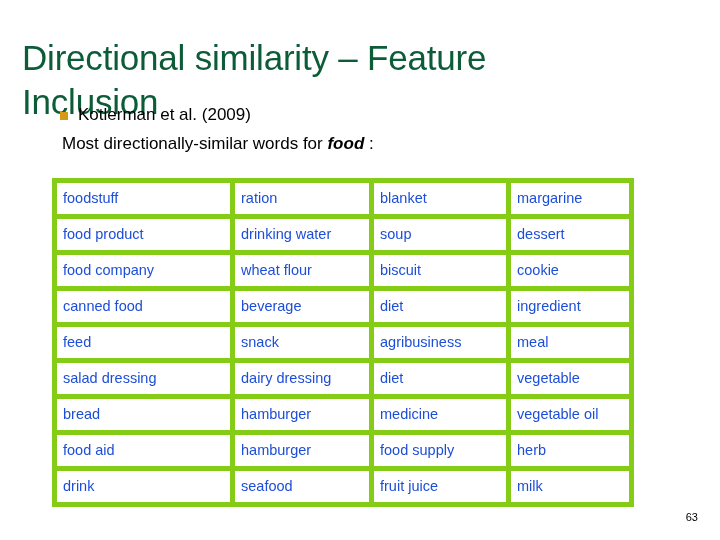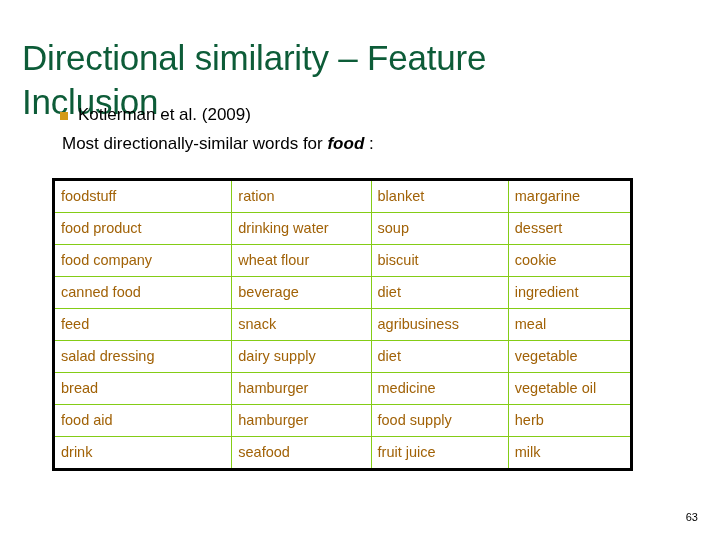--- a/index.html
+++ b/index.html
@@ -72,26 +72,26 @@
     position: absolute;
     left: 52px;
     top: 178px;
     width: 581px;
     border-collapse: collapse;
     border: 3px solid #000000;
     background: #ffffff;
     table-layout: fixed;
   }
   #word-table td {
-    border: 1px solid #84cc16;
+    border: 5px solid #84cc16;
     height: 31px;
     padding: 0 0 0 6px;
     font-size: 14.5px;
     line-height: 29px;
-    color: #a16207;
+    color: #1d4ed8;
     vertical-align: middle;
     overflow: hidden;
     white-space: nowrap;
   }
   #word-table col.c1 { width: 178px; }
   #word-table col.c2 { width: 139px; }
   #word-table col.c3 { width: 137px; }
   #word-table col.c4 { width: 123px; }
 
   td.green { color: #4c7a4c; }
@@ -156,21 +156,21 @@
       <td>ingredient</td>
     </tr>
     <tr>
       <td>feed</td>
       <td>snack</td>
       <td class="green">agribusiness</td>
       <td>meal</td>
     </tr>
     <tr>
       <td>salad dressing</td>
-      <td>dairy supply</td>
+      <td>dairy dressing</td>
       <td>diet</td>
       <td>vegetable</td>
     </tr>
     <tr>
       <td>bread</td>
       <td>hamburger</td>
       <td class="green">medicine</td>
       <td>vegetable oil</td>
     </tr>
     <tr>

